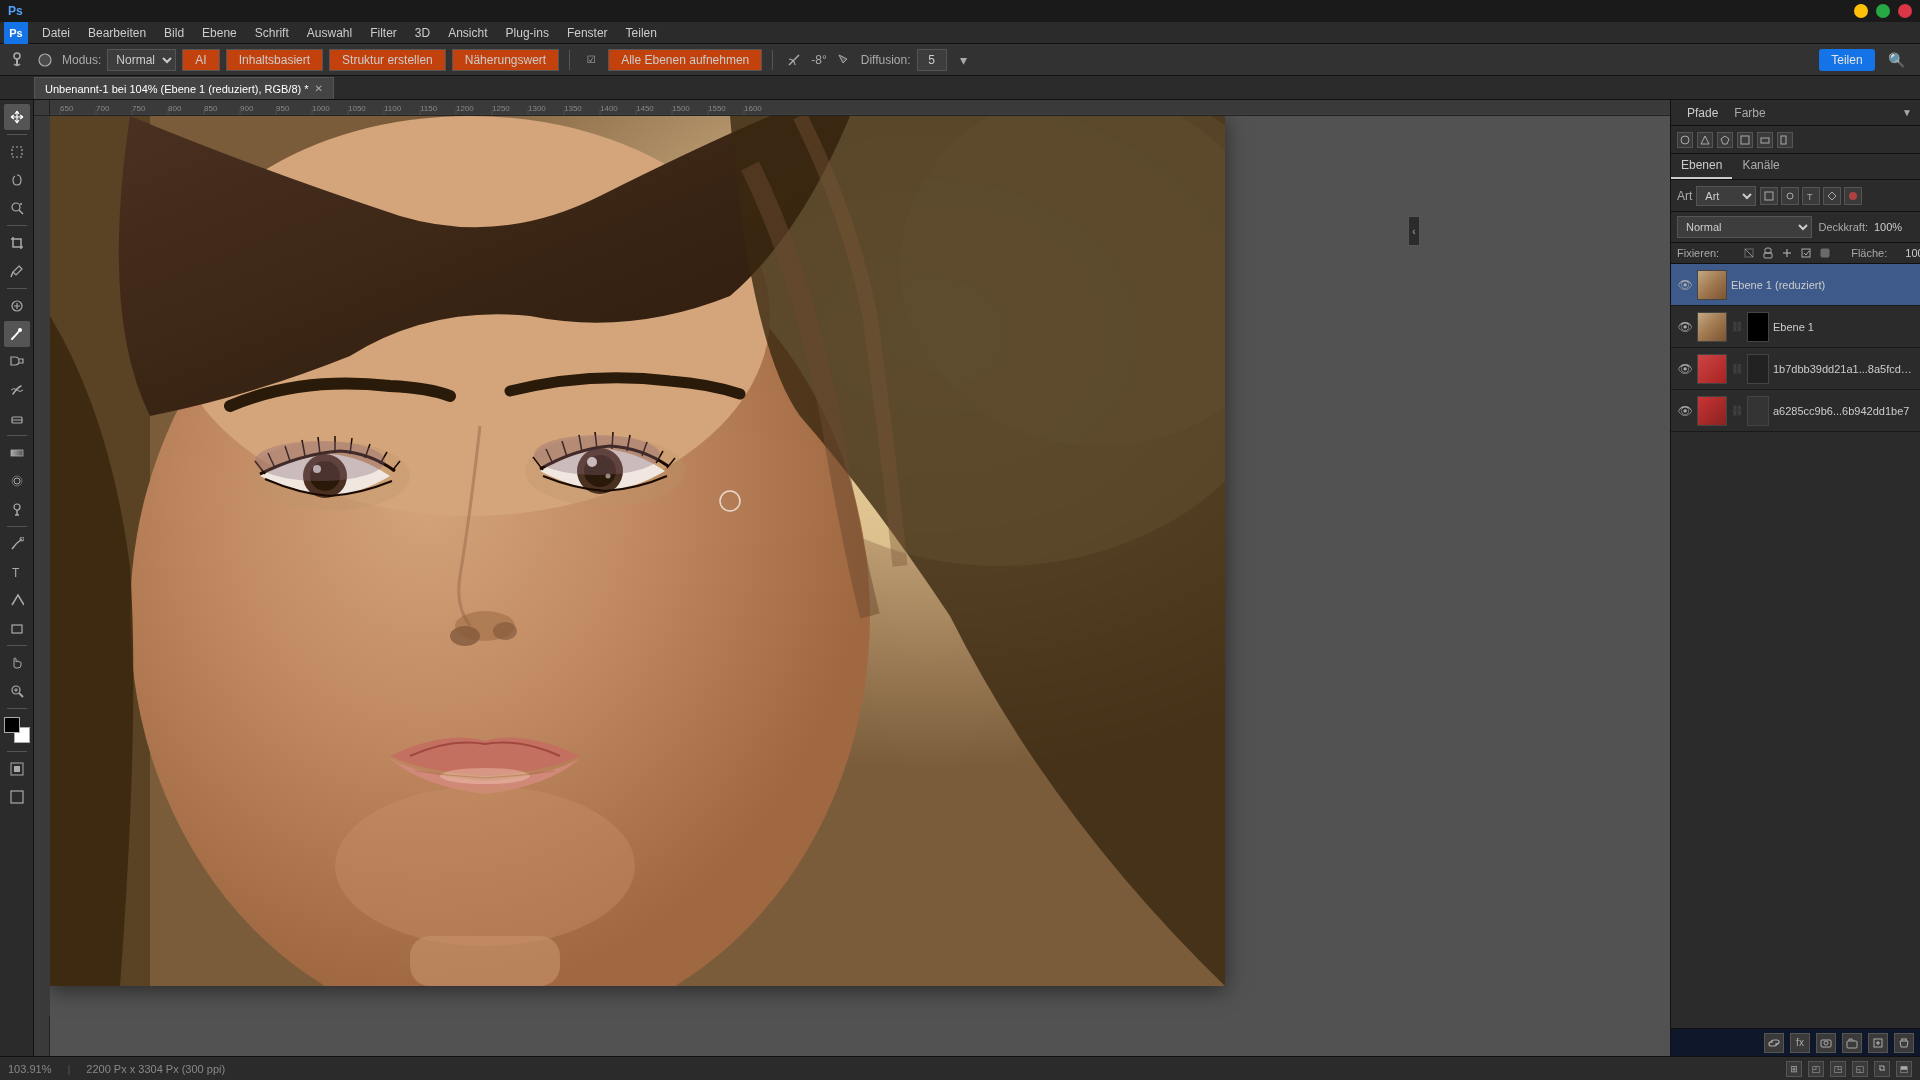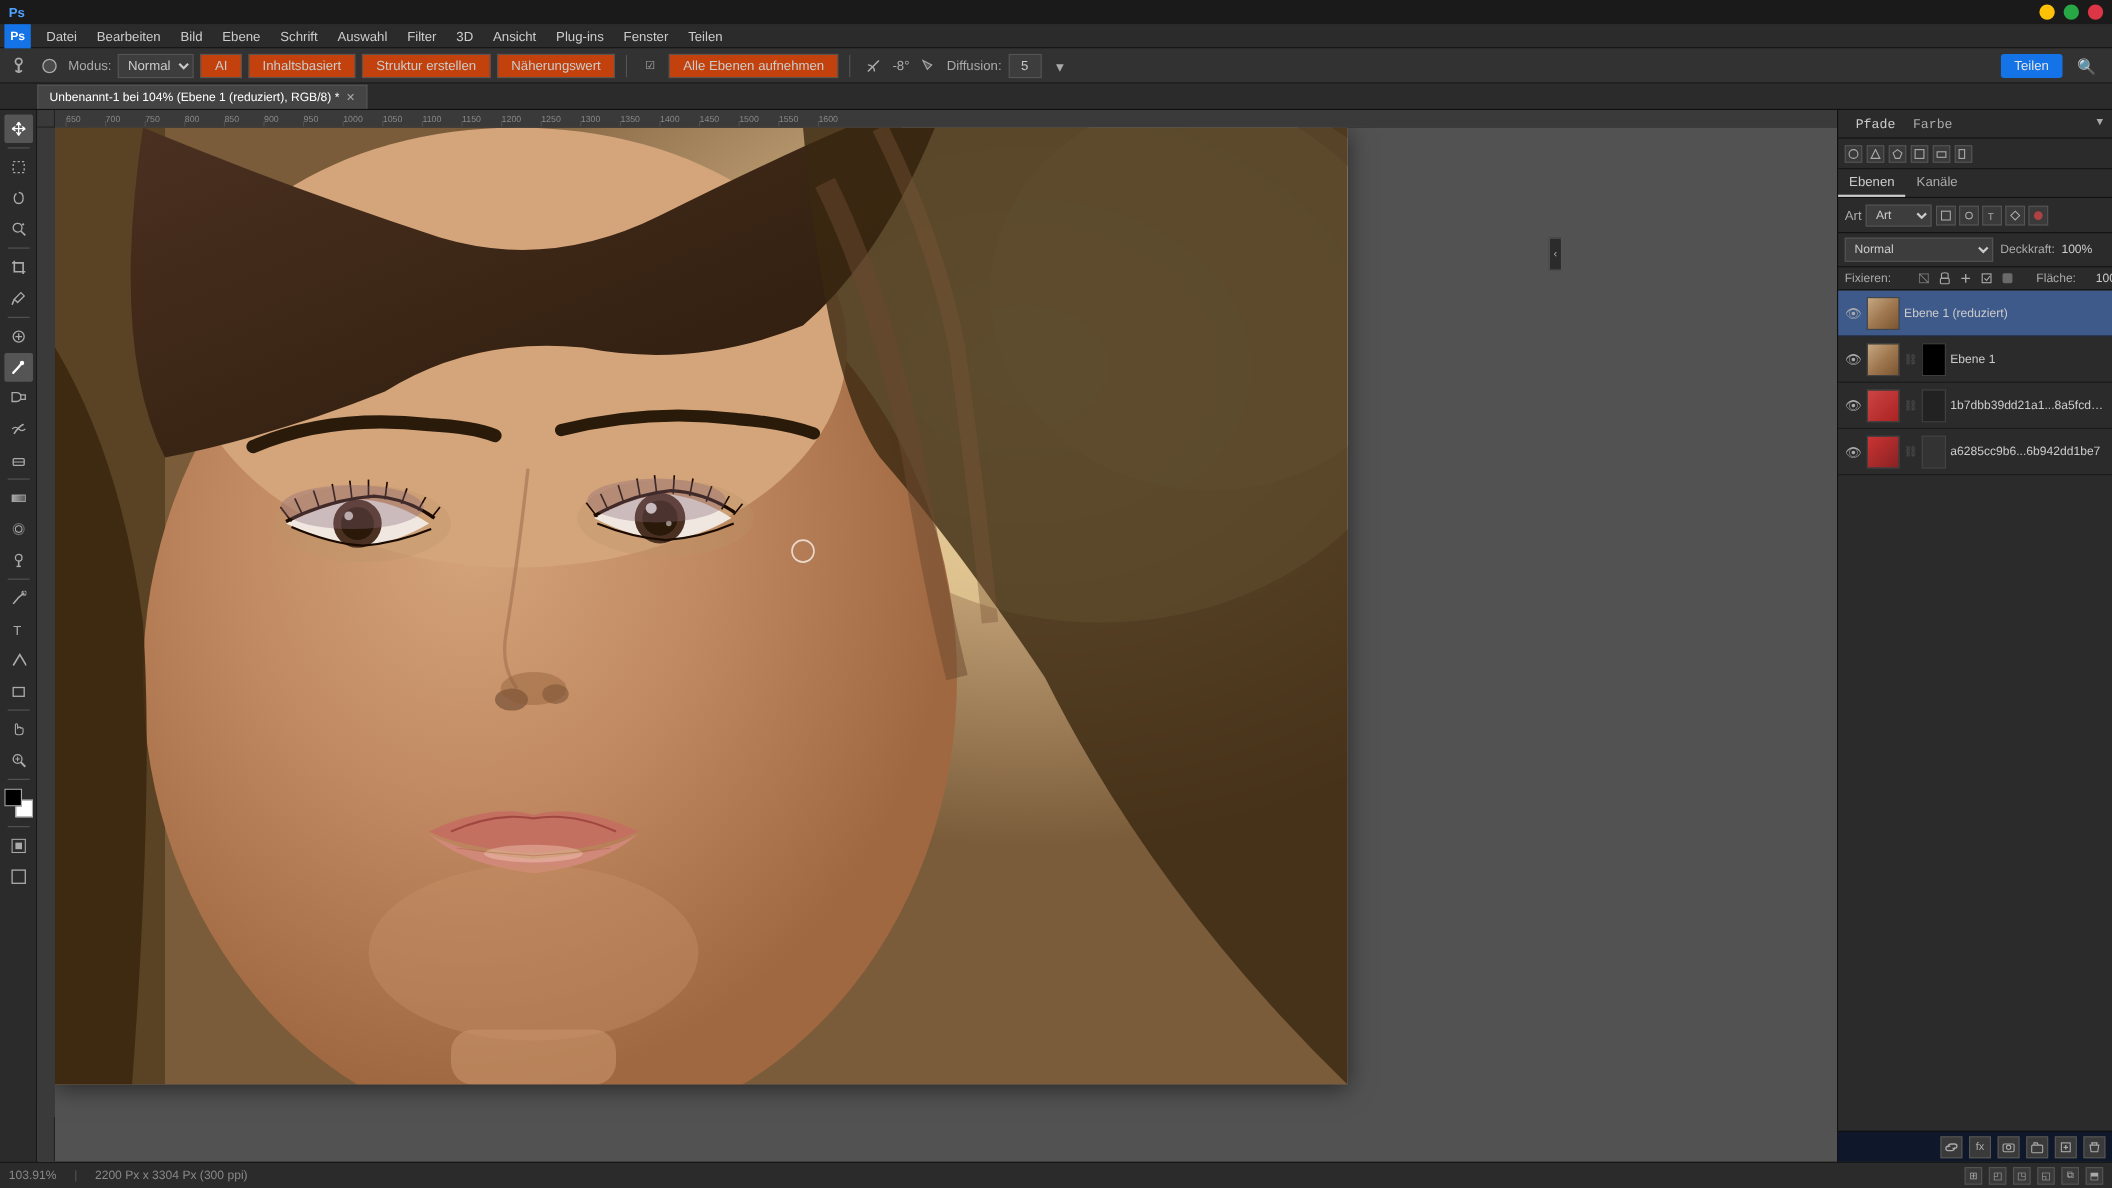--- a/index.html
+++ b/index.html
@@ -87,21 +87,21 @@
       width: 250px; background: #2b2b2b; border-left: 1px solid #111;
       display: flex; flex-direction: column; flex-shrink: 0;
     }
     #panel-tabs {
       height: 26px; display: flex; background: #2b2b2b; border-bottom: 1px solid #111;
     }
     .panel-tab { padding: 4px 10px; cursor: pointer; font-size: 12px; color: #aaa; border-bottom: 2px solid transparent; }
     .panel-tab.active { color: #ccc; border-bottom: 2px solid #ccc; }
     
     
-    #top-panel-tabs { height: 26px; display: flex; align-items: center; padding: 0 8px; border-bottom: 1px solid #111; font-family: Liberation Mono, monospace; }
+    #top-panel-tabs { height: 26px; display: flex; align-items: center; padding: 0 8px; border-bottom: 1px solid #111; }
     .top-panel-tab { font-size: 12px; color: #aaa; cursor: pointer; padding: 4px 8px; }
     .top-panel-tab.active { color: #ccc; }
 
     
     #layers-panel { flex: 1; display: flex; flex-direction: column; }
     #layers-filter-bar {
       height: 32px; display: flex; align-items: center; padding: 0 6px; gap: 4px;
       border-bottom: 1px solid #111;
     }
     .filter-icon { color: #aaa; font-size: 12px; cursor: pointer; }

